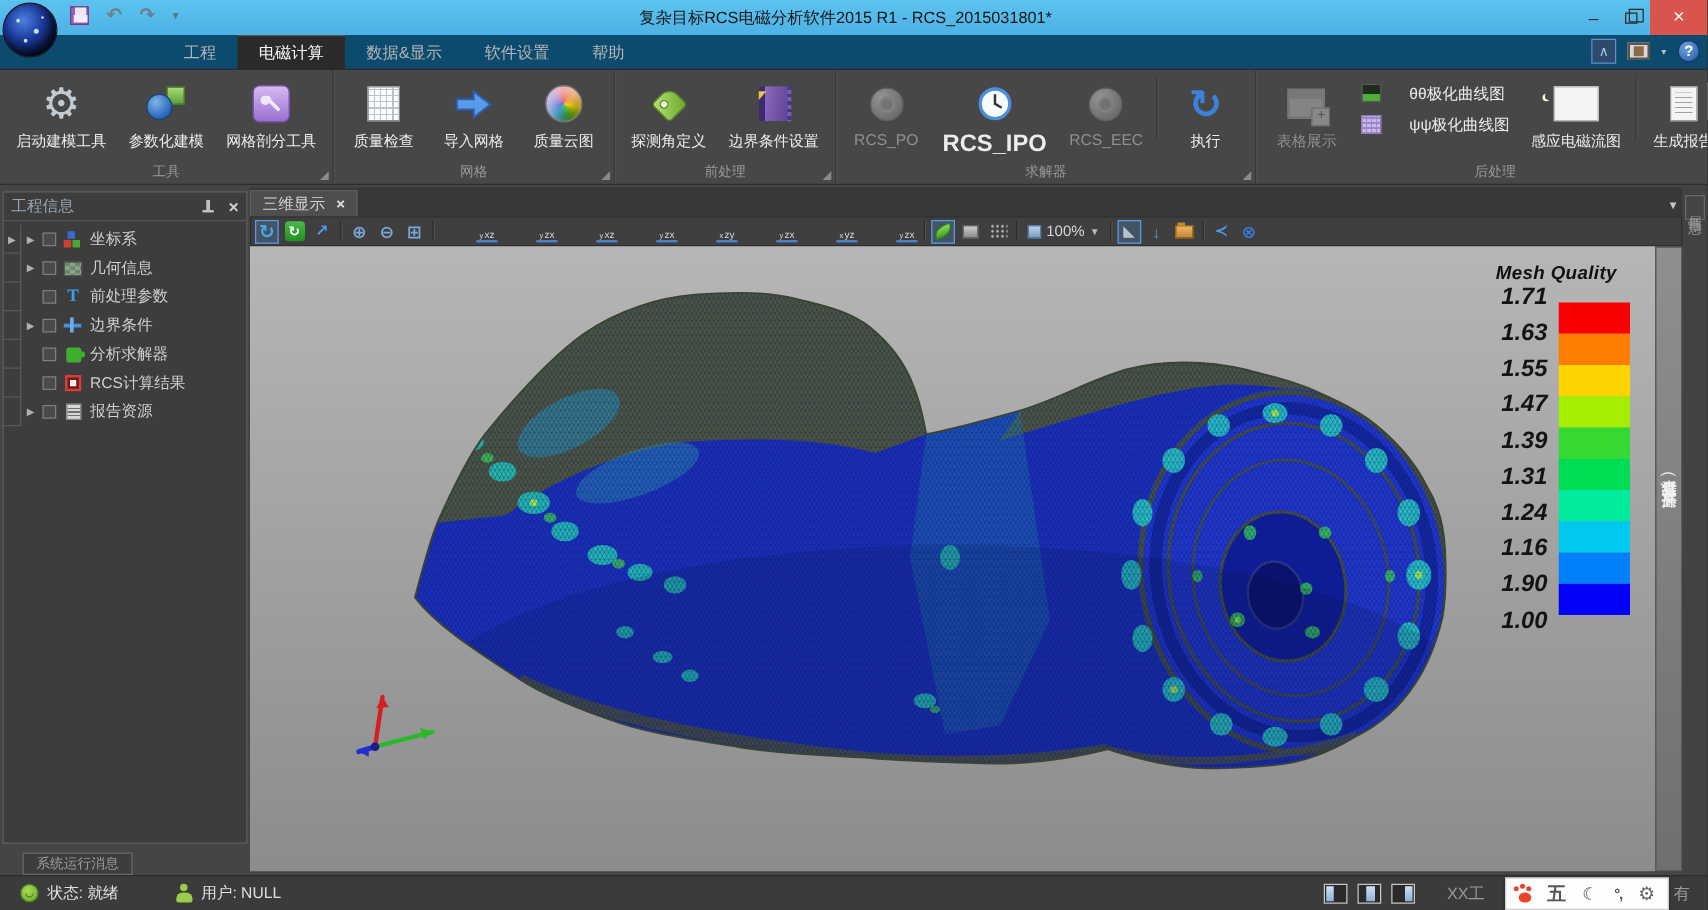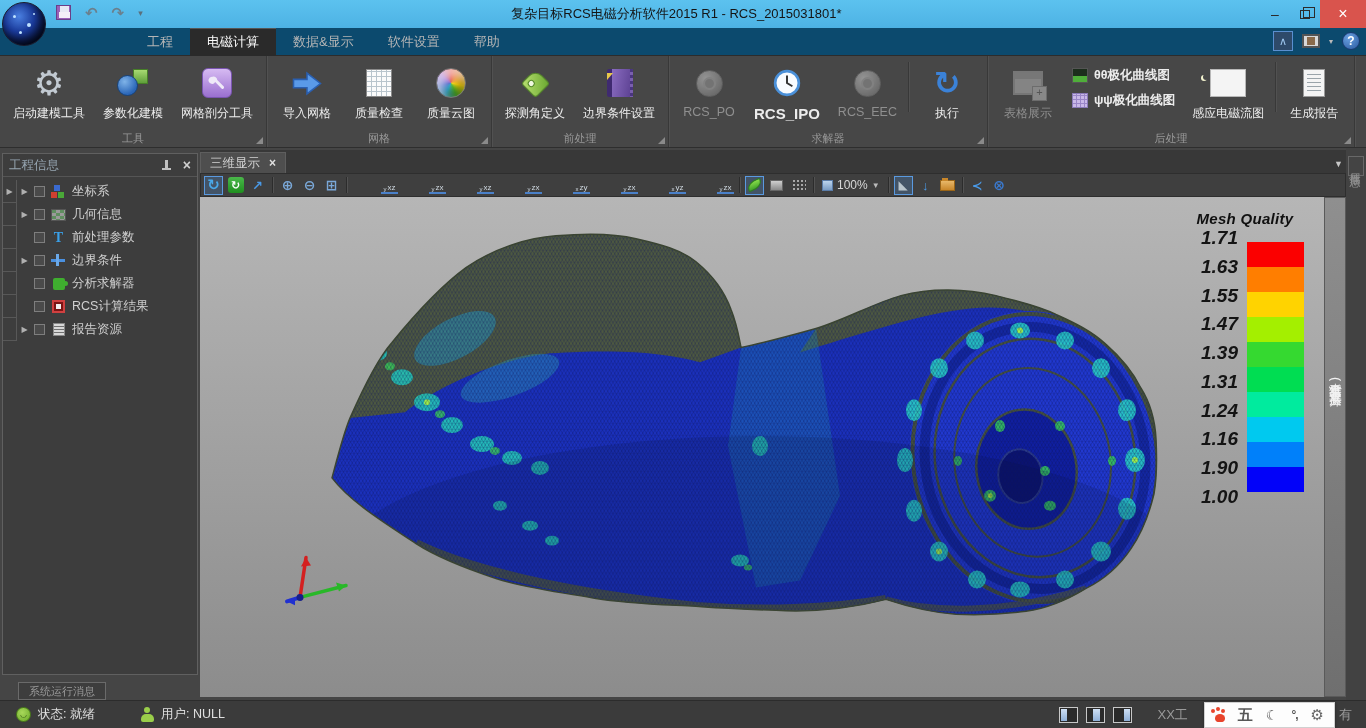--- a/index.html
+++ b/index.html
@@ -66,28 +66,28 @@
              background:linear-gradient(135deg,#b8e070,#6aa830); border:1px solid #55882a; position:relative; }
   .tagicon::after { content:""; position:absolute; left:3px; top:3px; width:5px; height:5px; border-radius:50%; background:#f0f8e0; border:1px solid #55882a; }
   .bookicon { width:25px; height:28px; background:linear-gradient(100deg,#8a6cc0,#5a3f90); border-left:5px solid #3f2a70; border-radius:2px; position:relative; }
   .bookicon::before { content:""; position:absolute; right:-1px; top:0; bottom:0; width:3px;
                       background:repeating-linear-gradient(180deg,#4a3580 0 3px,#7a5fae 3px 6px); }
   .bookicon::after { content:""; position:absolute; left:-5px; top:4px; border-left:6px solid #e8c84a; border-bottom:7px solid transparent; }
   .ball { width:27px; height:27px; border-radius:50%; background:radial-gradient(circle at 35% 30%, #f2f2f2, #9a9a9a 75%); border:1px solid #7f7f7f;
           display:flex; align-items:center; justify-content:center; }
   .ball::after { content:""; width:9px; height:9px; border-radius:50%; border:2px solid #c8c8c8; background:#aaa; }
   .solverlabel { font-size:12.5px; }
-  .rbtn.emph .solverlabel { font-weight:bold; font-size:15px; }
+  .rbtn.emph .solverlabel { font-weight:bold; font-size:19px; }
   .execglyph { font-size:32px; font-weight:bold; color:#3b82d8; line-height:1; }
   .tblicon { width:30px; height:24px; border:2px solid #b0b0b0; background:#cfcfcf; position:relative; }
   .tblicon::before { content:""; position:absolute; left:0; right:0; top:0; height:6px; background:#a8b4bc; }
   .tblicon::after { content:"+"; position:absolute; right:-6px; bottom:-8px; width:13px; height:13px; background:#d8d8d8; border:1px solid #999;
                     color:#666; font-size:11px; line-height:11px; text-align:center; }
   .stack { display:flex; flex-direction:column; justify-content:center; gap:8px; padding:0 8px 14px 8px; height:73px; }
-  .srow { display:flex; align-items:center; gap:6px; color:#ececec; font-size:12.5px; white-space:nowrap;font-weight:bold; }
+  .srow { display:flex; align-items:flex-start; gap:22px; color:#ececec; font-size:12.5px; white-space:nowrap; }
   .c1icon { width:16px; height:15px; border:1px solid #555; background:linear-gradient(to top,#4fae3a 0 45%, #1c2e1c 45%); }
   .c2icon { width:16px; height:15px; border:1px solid #8a7ab8; background:#c9b8e8;
             background-image:repeating-linear-gradient(0deg,transparent 0 3px,#9a86c8 3px 4px),repeating-linear-gradient(90deg,transparent 0 3px,#9a86c8 3px 4px); }
   .photoicon { width:36px; height:28px; background:#f4f4f4; border:1px solid #b8b8b8; padding:2px 2px 5px 2px; }
   .photoin { width:100%; height:100%; background:linear-gradient(#2a3a7a,#0c1430 70%, #4a3420 70%, #2a1c10); position:relative; }
   .photoin::after { content:""; position:absolute; right:4px; top:2px; width:6px; height:6px; border-radius:50%;
                     box-shadow:-2px 1px 0 0 #f4f4d0; }
   .docicon { position:relative; width:22px; height:28px; background:#f4f4f4; border:1px solid #9a9a9a;
              background-image:repeating-linear-gradient(0deg,transparent 0 3px,#9aa4aa 3px 4px); background-size:70% 75%; background-position:3px 4px; background-repeat:no-repeat; }
   .docicon::before { content:""; position:absolute; left:5px; top:-4px; width:22px; height:28px; background:#fcfcfc; border:1px solid #9a9a9a; z-index:-1; }
@@ -280,31 +280,31 @@
           </span>
         <span>网格剖分工具</span>
       </div>
       <div class="gfooter">工具</div>
       <div class="gcorner"></div>
     </div>
 
     <div class="rgroup">
       <div class="rbtn">
         <span class="ric">
+            <span class="gridicon"></span>
+          </span>
+        <span>质量检查</span>
+      </div>
+      <div class="rbtn">
+        <span class="ric">
             <svg class="arrowicon" width="32" height="27" viewBox="0 0 30 26">
               <path d="M2 9 h13 V3 l13 10 -13 10 v-6 H2 z" fill="#5a9ae8" stroke="#2a5fb0" stroke-width="1.5"></path>
             </svg>
           </span>
         <span>导入网格</span>
-      </div>
-      <div class="rbtn">
-        <span class="ric">
-            <span class="gridicon"></span>
-          </span>
-        <span>质量检查</span>
       </div>
       <div class="rbtn">
         <span class="ric">
             <span class="ballcolor"></span>
           </span>
         <span>质量云图</span>
       </div>
       <div class="gfooter">网格</div>
       <div class="gcorner"></div>
     </div>

